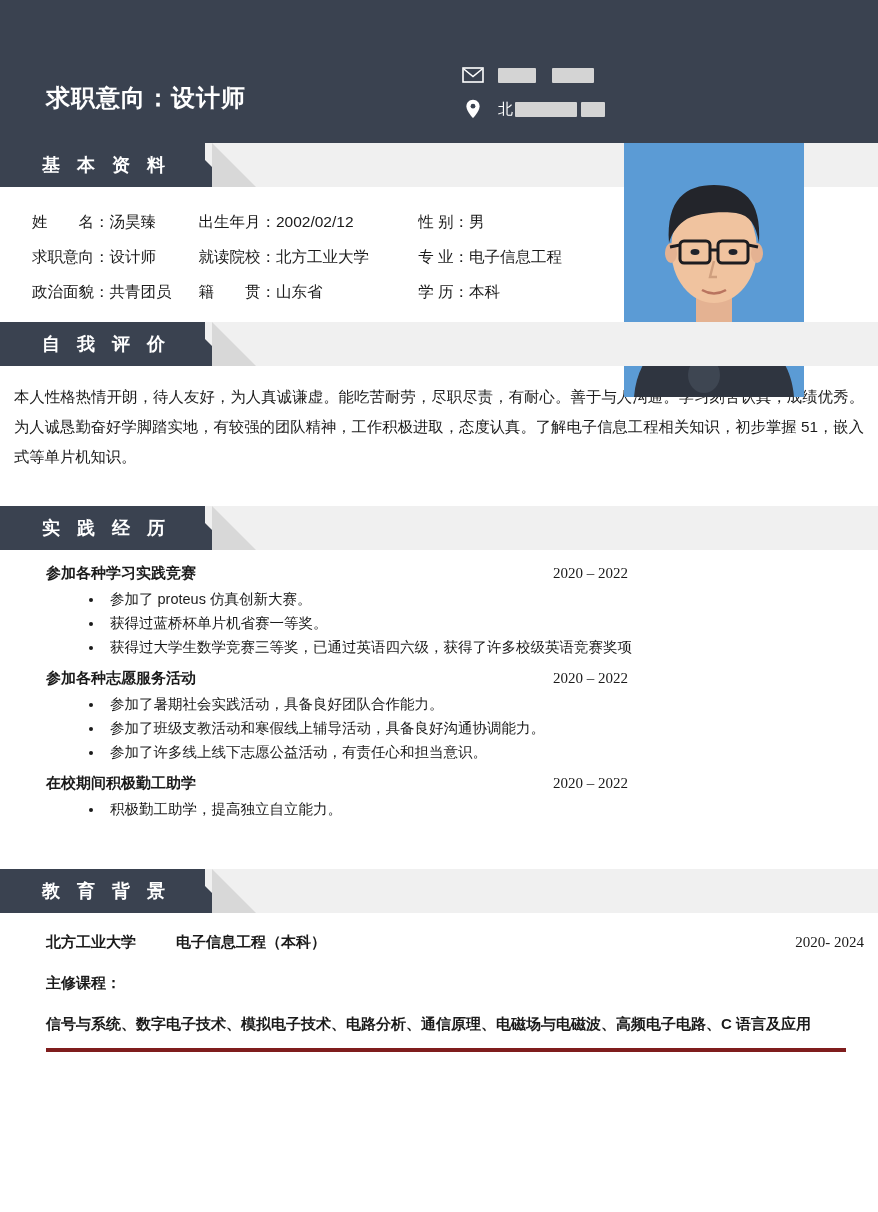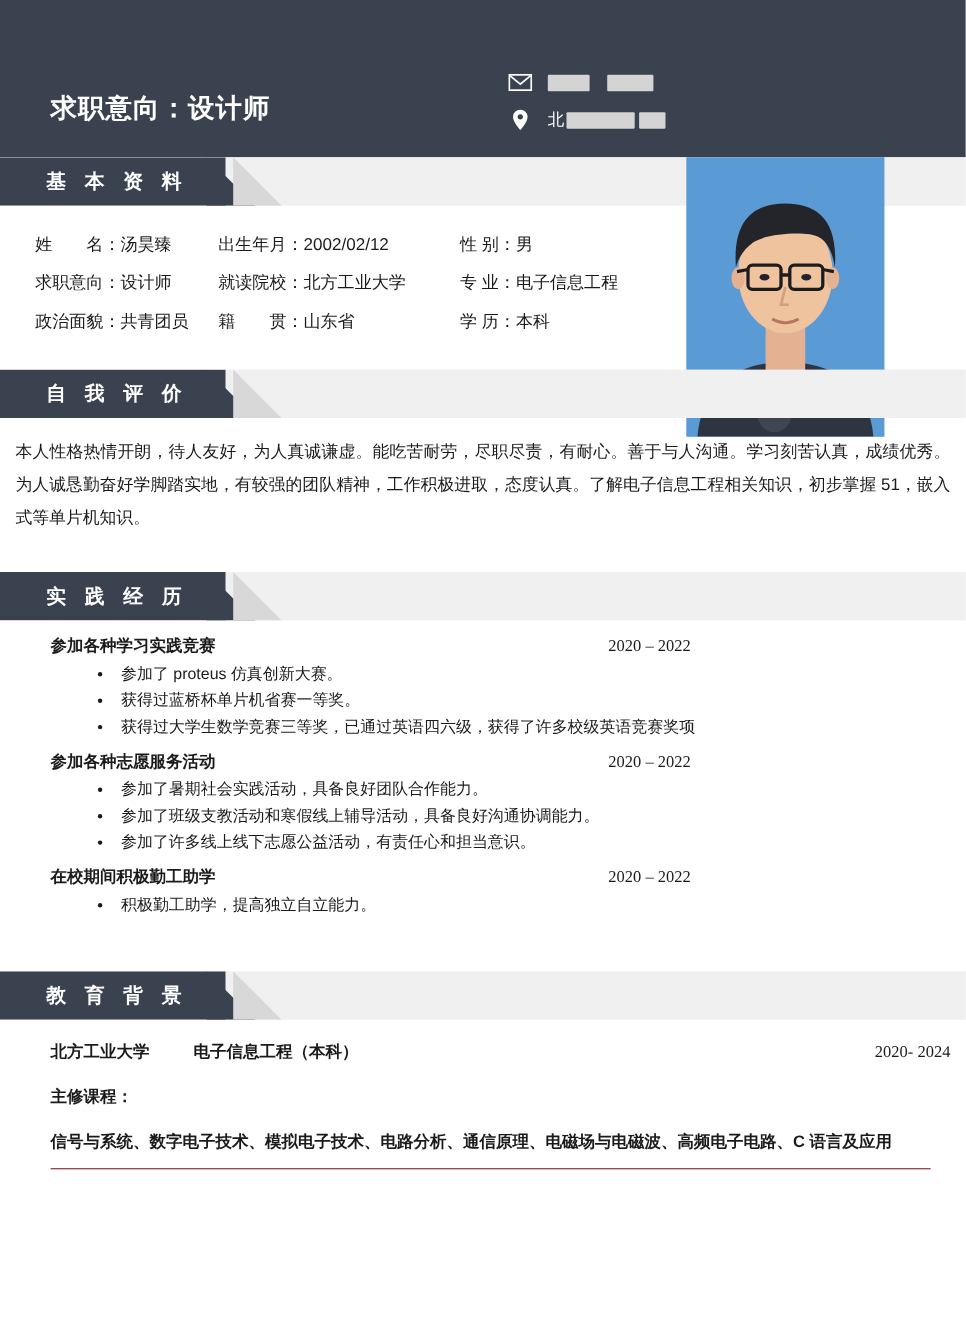--- a/index.html
+++ b/index.html
@@ -193,21 +193,21 @@
   .edu-label {
     font-weight: bold;
     font-size: 15px;
     margin-top: 22px;
   }
   .edu-courses {
     font-weight: bold;
     font-size: 15px;
     margin-top: 22px;
     padding-bottom: 14px;
-    border-bottom: 1px solid #7f1d1d;
+    border-bottom: 4px solid #7f1d1d;
     margin-right: 18px;
   }
   .spacer-1 { height: 34px; }
   .spacer-2 { height: 48px; }
 </style>
 </head>
 <body>
 
 <div class="header">
   <div class="header-title">求职意向：设计师</div>
@@ -307,21 +307,21 @@
       <ellipse cx="109" cy="109" rx="4.5" ry="3" fill="#20232b"></ellipse>
 
       <path d="M90 118 L86 134 L93 134" fill="none" stroke="#cf9f7e" stroke-width="2.4"></path>
       <path d="M78 147 Q90 154 102 147" fill="none" stroke="#b9745f" stroke-width="2.6"></path>
 
       <ellipse cx="80" cy="232" rx="16" ry="18" fill="#4a5360" opacity="0.55"></ellipse>
     </svg>
   </div>
 </div>
 
-<div class="section-bar" style="margin-top:20px">
+<div class="section-bar" style="margin-top:6px">
   <span class="tag">自 我 评 价</span>
   <span class="slant slant-dark" style="left:188px"></span>
   <span class="slant slant-grey" style="left:212px"></span>
 </div>
 
 <div class="para">本人性格热情开朗，待人友好，为人真诚谦虚。能吃苦耐劳，尽职尽责，有耐心。善于与人沟通。学习刻苦认真，成绩优秀。为人诚恳勤奋好学脚踏实地，有较强的团队精神，工作积极进取，态度认真。了解电子信息工程相关知识，初步掌握 51，嵌入式等单片机知识。</div>
 
 <div class="spacer-1"></div>
 
 <div class="section-bar">

